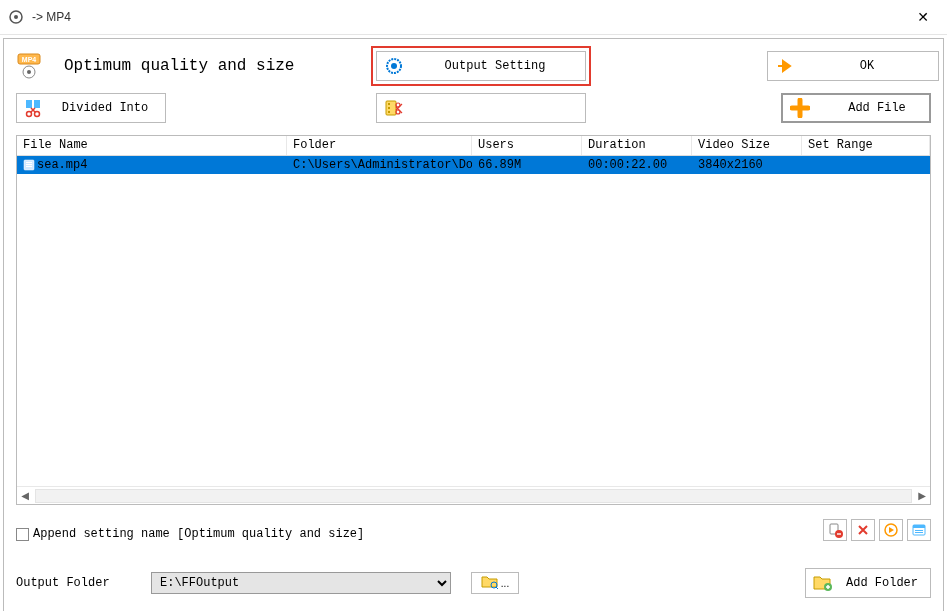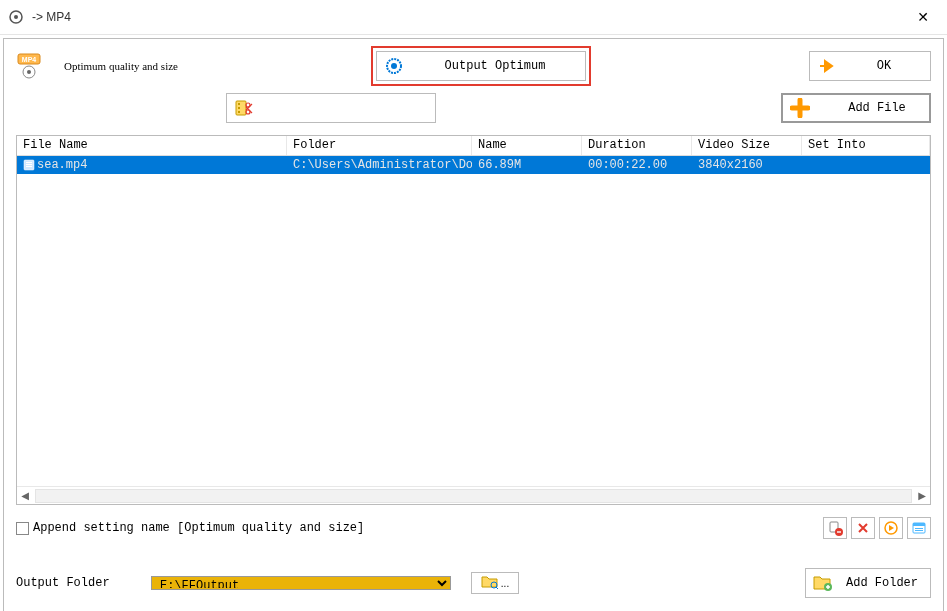--- a/index.html
+++ b/index.html
@@ -45,21 +45,21 @@
 }
 .top-row .quality-block {
   display: flex;
   align-items: center;
   width: 340px;
 }
 .mp4-icon {
   width: 28px; height: 28px;
   margin-right: 20px;
 }
-.quality-text { font-family: Liberation Serif, serif; font-size: 11px; }
+.quality-text { font-family: Liberation Mono, monospace; font-size: 16px; }
 .btn {
   border: 1px solid #bbb;
   background: #fff;
   height: 30px;
   display: flex;
   align-items: center;
   cursor: pointer;
   position: relative;
 }
 .btn .btn-icon {
@@ -69,21 +69,21 @@
 }
 .btn .btn-label {
   flex: 1;
   text-align: center;
   font-family: "Courier New", monospace;
   font-size: 12px;
   padding: 0 10px;
 }
 .highlight-red { outline: 2px solid #e23b2e; outline-offset: 3px; }
 .btn-output { width: 210px; margin-left: 20px; }
-.btn-ok { width: 122px; position: absolute; right: 12px; }
+.btn-ok { width: 172px; position: absolute; right: 4px; }
 .second-row {
   display: flex;
   align-items: center;
   height: 34px;
   margin-bottom: 10px;
   position: relative;
 }
 .btn-divided { width: 150px; height: 30px; }
 .btn-clip { width: 210px; margin-left: 210px; height: 30px; }
 .btn-addfile { width: 150px; position: absolute; right: 0; height: 30px; border: 2px solid #999; gap: 14px; }
@@ -111,21 +111,21 @@
 .col-folder { width: 185px; }
 .col-size { width: 110px; }
 .col-duration { width: 110px; }
 .col-videosize { width: 110px; }
 .col-setrange { flex: 1; }
 .tbody { flex: 1; overflow: hidden; }
 .trow {
   display: flex;
   height: 18px;
   background: #0078d7;
-  color: #e5e5e5;
+  color: #000000;
   font-family: "Courier New", monospace;
   font-size: 12px;
   align-items: center;
 }
 .td { padding: 0 6px; white-space: nowrap; overflow: hidden; }
 .file-icon-small {
   display: inline-block;
   width: 12px; height: 12px;
   margin-right: 2px;
   vertical-align: middle;
@@ -144,21 +144,21 @@
 }
 .hscroll .track {
   flex: 1; height: 14px;
   background: #f2f2f2;
   border: 1px solid #e4e4e4;
   margin: 0 2px;
 }
 .below-table {
   margin-top: 10px;
   display: flex;
-  align-items: center;
+  align-items: flex-end;
   height: 26px;
 }
 .checkbox-row { display: flex; align-items: center; font-family: "Courier New", monospace; font-size: 12px; }
 .checkbox-box {
   width: 13px; height: 13px;
   border: 1px solid #888;
   margin-right: 4px;
   background: #fff;
   cursor: pointer;
 }
@@ -177,26 +177,26 @@
 }
 .bottom-row {
   margin-top: 27px;
   display: flex;
   align-items: center;
   height: 30px;
   position: relative;
 }
 .out-label { font-family: "Courier New", monospace; font-size: 12px; width: 135px; }
 .out-select {
-  width: 300px; height: 14px;
+  width: 300px; height: 22px;
   border: 1px solid #999;
   font-family: "Courier New", monospace;
   font-size: 12px;
   padding: 1px 4px;
-  background: #eab308;
+  background: #e5e5e5;
 }
 .browse-btn {
   width: 48px; height: 22px;
   border: 1px solid #bbb;
   margin-left: 20px;
   display: flex; align-items: center; justify-content: center;
   cursor: pointer;
   gap: 2px;
 }
 .btn-addfolder {
@@ -233,33 +233,45 @@
       </span>
       <span class="quality-text">Optimum quality and size</span>
     </div>
     <div class="btn btn-output highlight-red">
       <span class="btn-icon">
         <svg width="18" height="18" viewBox="0 0 18 18">
             <circle cx="9" cy="9" r="7" fill="none" stroke="#0078d7" stroke-width="2" stroke-dasharray="2,1"></circle>
             <circle cx="9" cy="9" r="3" fill="#0078d7"></circle>
           </svg>
       </span>
-      <span class="btn-label">Output Optimum</span>
+      <span class="btn-label">Output Setting</span>
     </div>
     <div class="btn btn-ok">
       <span class="btn-icon">
         <svg width="18" height="18" viewBox="0 0 18 18">
             <path d="M2 9 L10 9 M7 4 L14 9 L7 14 Z" fill="#ff9900" stroke="#ff9900" stroke-width="2"></path>
           </svg>
       </span>
       <span class="btn-label">OK</span>
     </div>
   </div>
 
   <div class="second-row">
+    <div class="btn btn-divided">
+      <span class="btn-icon">
+        <svg width="20" height="20" viewBox="0 0 20 20">
+            <rect x="2" y="2" width="6" height="8" fill="#4db8ff"></rect>
+            <rect x="10" y="2" width="6" height="8" fill="#4db8ff"></rect>
+            <circle cx="5" cy="16" r="2.5" fill="none" stroke="#e23b2e" stroke-width="1.5"></circle>
+            <circle cx="13" cy="16" r="2.5" fill="none" stroke="#e23b2e" stroke-width="1.5"></circle>
+            <path d="M7 14 L11 10 M11 14 L7 10" stroke="#e23b2e" stroke-width="1.5"></path>
+          </svg>
+      </span>
+      <span class="btn-label">Divided Into</span>
+    </div>
     <div class="btn btn-clip">
       <span class="btn-icon">
         <svg width="20" height="20" viewBox="0 0 20 20">
             <rect x="2" y="3" width="10" height="14" rx="1" fill="#ffd966" stroke="#c69c00"></rect>
             <rect x="4" y="5" width="2" height="2" fill="#c69c00"></rect>
             <rect x="4" y="9" width="2" height="2" fill="#c69c00"></rect>
             <rect x="4" y="13" width="2" height="2" fill="#c69c00"></rect>
             <circle cx="14" cy="14" r="2" fill="none" stroke="#e23b2e" stroke-width="1.2"></circle>
             <circle cx="14" cy="7" r="2" fill="none" stroke="#e23b2e" stroke-width="1.2"></circle>
             <path d="M12 12 L18 6 M12 9 L18 15" stroke="#e23b2e" stroke-width="1.2"></path>
@@ -273,24 +285,24 @@
           </svg>
       </span>
       <span class="btn-label">Add File</span>
     </div>
   </div>
 
   <div class="table-wrap">
     <div class="thead">
       <div class="th col-filename">File Name</div>
       <div class="th col-folder">Folder</div>
-      <div class="th col-size">Name</div>
+      <div class="th col-size">Users</div>
       <div class="th col-duration">Duration</div>
       <div class="th col-videosize">Video Size</div>
-      <div class="th col-setrange">Set Into</div>
+      <div class="th col-setrange">Set Range</div>
     </div>
     <div class="tbody">
       <div class="trow">
         <div class="td col-filename">
           <span class="file-icon-small">
             <svg width="12" height="12" viewBox="0 0 12 12">
                 <rect x="1" y="1" width="10" height="10" rx="1" fill="#cfe8ff" stroke="#fff" stroke-width="0.5"></rect>
                 <rect x="3" y="3" width="6" height="1" fill="#fff"></rect>
                 <rect x="3" y="5" width="6" height="1" fill="#fff"></rect>
                 <rect x="3" y="7" width="6" height="1" fill="#fff"></rect>

